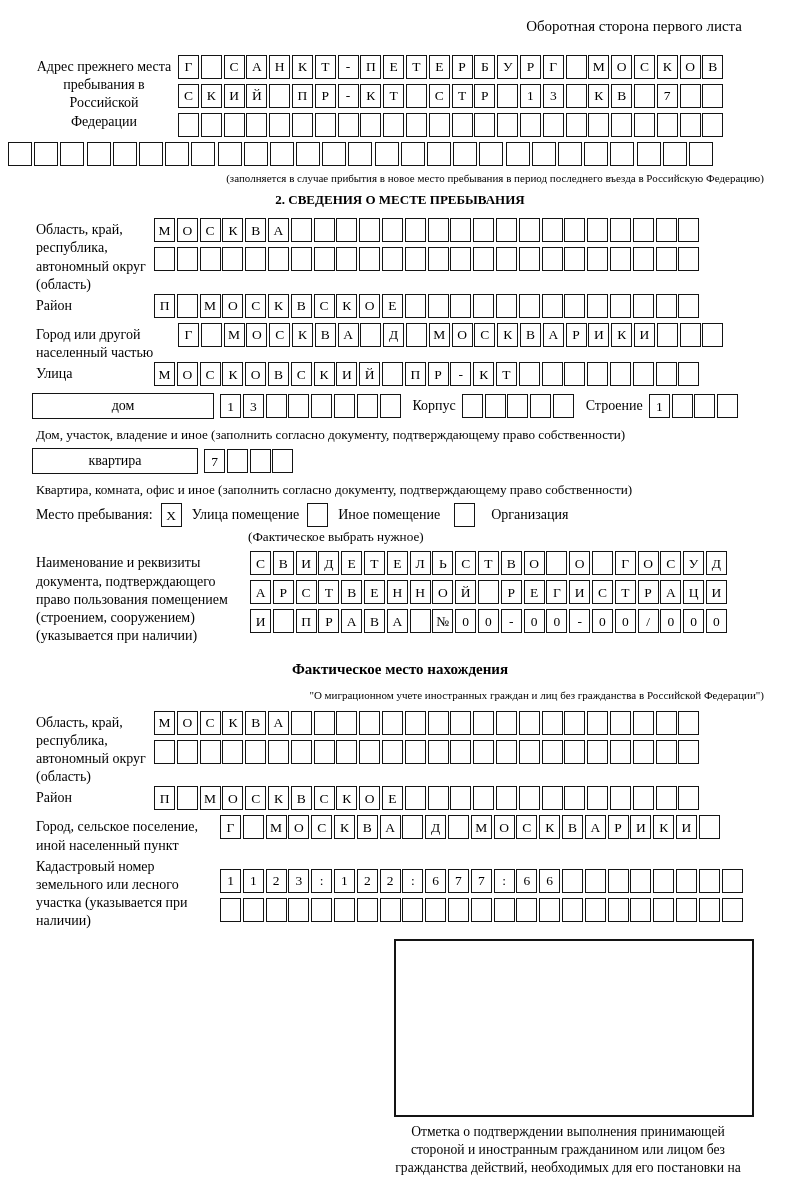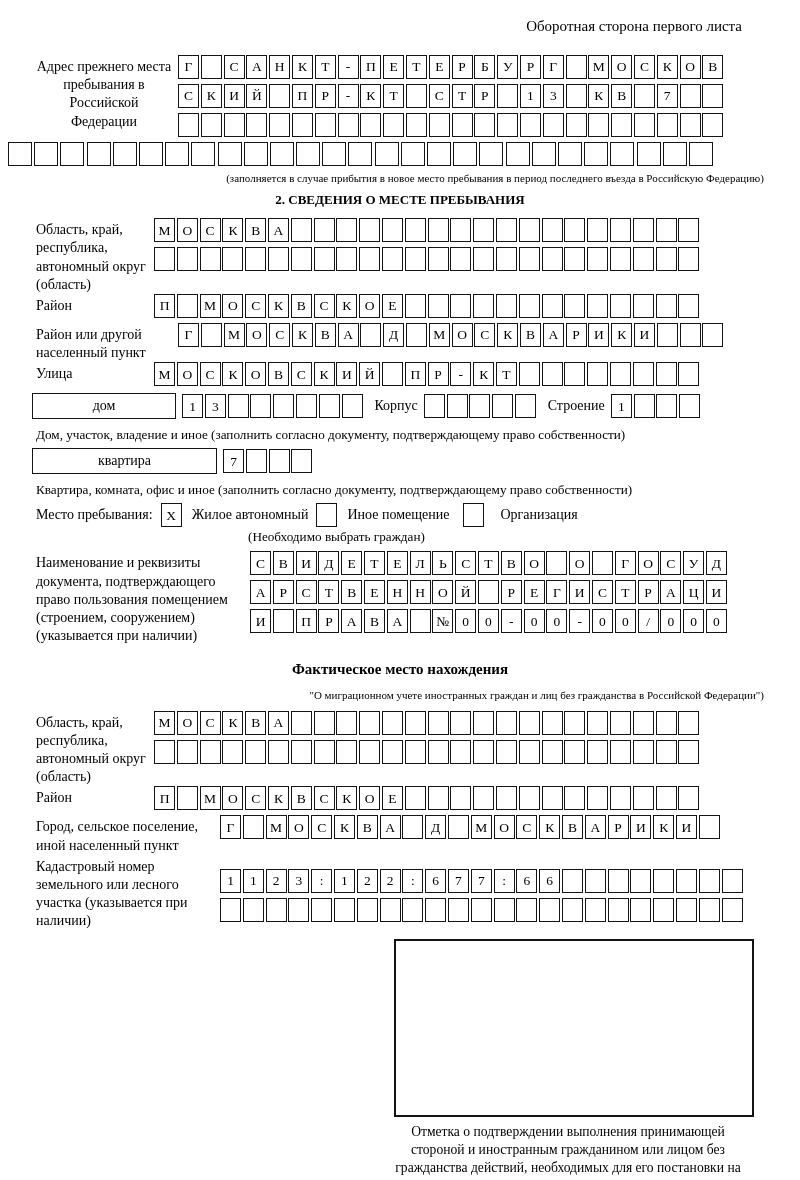--- a/index.html
+++ b/index.html
@@ -242,21 +242,21 @@
         <span class="cell"></span>
         <span class="cell"></span>
         <span class="cell"></span>
         <span class="cell"></span>
         <span class="cell"></span>
         <span class="cell"></span>
       </div>
   </div>
 
   <div class="frow">
-    <div class="lbl lbl-c">Район или другой населенный пункт</div>
+    <div class="lbl lbl-c">Город или другой населенный частью</div>
     <div class="grid">
         <span class="cell">Г</span>
         <span class="cell"></span>
         <span class="cell">М</span>
         <span class="cell">О</span>
         <span class="cell">С</span>
         <span class="cell">К</span>
         <span class="cell">В</span>
         <span class="cell">А</span>
         <span class="cell"></span>
@@ -302,21 +302,21 @@
         <span class="cell"></span>
         <span class="cell"></span>
         <span class="cell"></span>
         <span class="cell"></span>
         <span class="cell"></span>
         <span class="cell"></span>
       </div>
   </div>
 
   <div class="house-row">
-    <div class="wide-box" style="width:144px;">дом</div>
+    <div class="wide-box" style="width:182px;">дом</div>
     <div class="grid" style="margin:0 0 0 6px;">
         <span class="cell">1</span>
         <span class="cell">3</span>
         <span class="cell"></span>
         <span class="cell"></span>
         <span class="cell"></span>
         <span class="cell"></span>
         <span class="cell"></span>
         <span class="cell"></span>
       </div>
@@ -332,40 +332,40 @@
     <div class="grid" style="margin:0;">
         <span class="cell">1</span>
         <span class="cell"></span>
         <span class="cell"></span>
         <span class="cell"></span>
       </div>
   </div>
   <div class="left-note">Дом, участок, владение и иное (заполнить согласно документу, подтверждающему право собственности)</div>
 
   <div class="house-row">
-    <div class="wide-box" style="width:185px;">квартира</div>
+    <div class="wide-box" style="width:166px;">квартира</div>
     <div class="grid" style="margin:0 0 0 6px;">
         <span class="cell">7</span>
         <span class="cell"></span>
         <span class="cell"></span>
         <span class="cell"></span>
       </div>
   </div>
   <div class="left-note">Квартира, комната, офис и иное (заполнить согласно документу, подтверждающему право собственности)</div>
 
   <div class="premises-row">
     <span>Место пребывания:</span>
     <span class="cell">X</span>
-    <span class="opt-label">Жилое автономный</span>
+    <span class="opt-label">Улица помещение</span>
     <span class="cell"></span>
     <span class="opt-label">Иное помещение</span>
     <span class="cell" style="margin-left:14px;margin-right:16px;"></span>
     <span class="opt-label">Организация</span>
   </div>
-  <div class="premises-note">(Необходимо выбрать граждан)</div>
+  <div class="premises-note">(Фактическое выбрать нужное)</div>
 
   <div class="frow">
     <div class="lbl lbl-doc">Наименование и реквизиты документа, подтверждающего право пользования помещением (строением, сооружением) (указывается при наличии)</div>
     <div class="gridstack">
       <div class="grid">
           <span class="cell">С</span>
           <span class="cell">В</span>
           <span class="cell">И</span>
           <span class="cell">Д</span>
           <span class="cell">Е</span>

